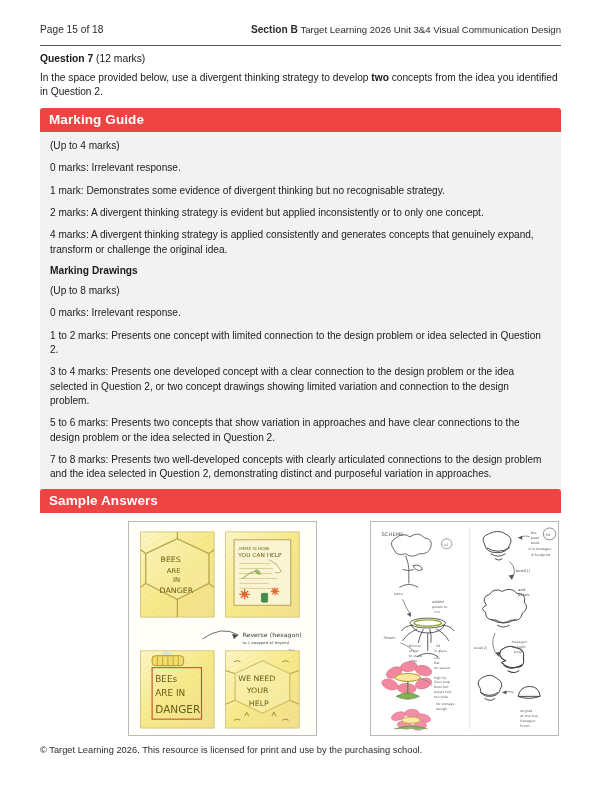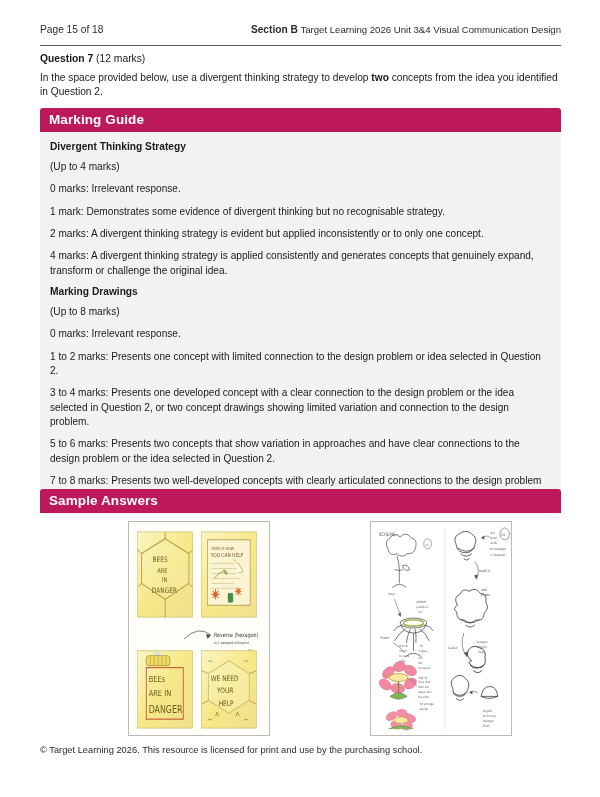--- a/index.html
+++ b/index.html
@@ -78,21 +78,21 @@
   
   .panel {
     position: absolute;
     left: 40px;
     width: 521px;
     background: #f2f2f2;
     border-radius: 3px;
     box-sizing: border-box;
   }
   .panel-head {
-    background: #be185d;
+    background: #ef4444;
     color: #ffffff;
     font-weight: bold;
     font-size: 13.5px;
     letter-spacing: 0.1px;
     padding: 4px 9px 5px 9px;
     border-top-left-radius: 3px;
     border-top-right-radius: 3px;
   }
   .panel-body {
     padding: 7px 10px 9px 10px;
@@ -116,21 +116,21 @@
   .samples {
     position: absolute;
     left: 40px;
     top: 519px;
     width: 521px;
     height: 220px;
   }
   .sample-fig {
     position: absolute;
     top: 2px;
-    width: 142px;
+    width: 189px;
     height: 215px;
     border: 1px solid #b9b9b9;
     background: #ec4899;
     box-sizing: border-box;
     overflow: hidden;
   }
   #fig-messages { left: 88px; }
   #fig-objects  { left: 330px; }
 
   
@@ -169,21 +169,20 @@
     </div>
     <div class="qtext">
       <span>In the space provided below, use a divergent thinking strategy to develop </span><b>two</b><span> concepts from the idea you identified in Question 2.</span>
     </div>
   </div>
 
   <div class="panel" id="marking-guide">
     <div class="panel-head">Marking Guide</div>
     <div class="panel-body">
 
-      <div class="sub-head">Divergent Thinking Strategy</div>
       <div class="crit">(Up to 4 marks)</div>
       <div class="crit">0 marks: Irrelevant response.</div>
       <div class="crit">1 mark: Demonstrates some evidence of divergent thinking but no recognisable strategy.</div>
       <div class="crit">2 marks: A divergent thinking strategy is evident but applied inconsistently or to only one concept.</div>
       <div class="crit">4 marks: A divergent thinking strategy is applied consistently and generates concepts that genuinely expand, transform or challenge the original idea.</div>
 
       <div class="sub-head">Marking Drawings</div>
       <div class="crit">(Up to 8 marks)</div>
       <div class="crit">0 marks: Irrelevant response.</div>
       <div class="crit">1 to 2 marks: Presents one concept with limited connection to the design problem or idea selected in Question 2.</div>

